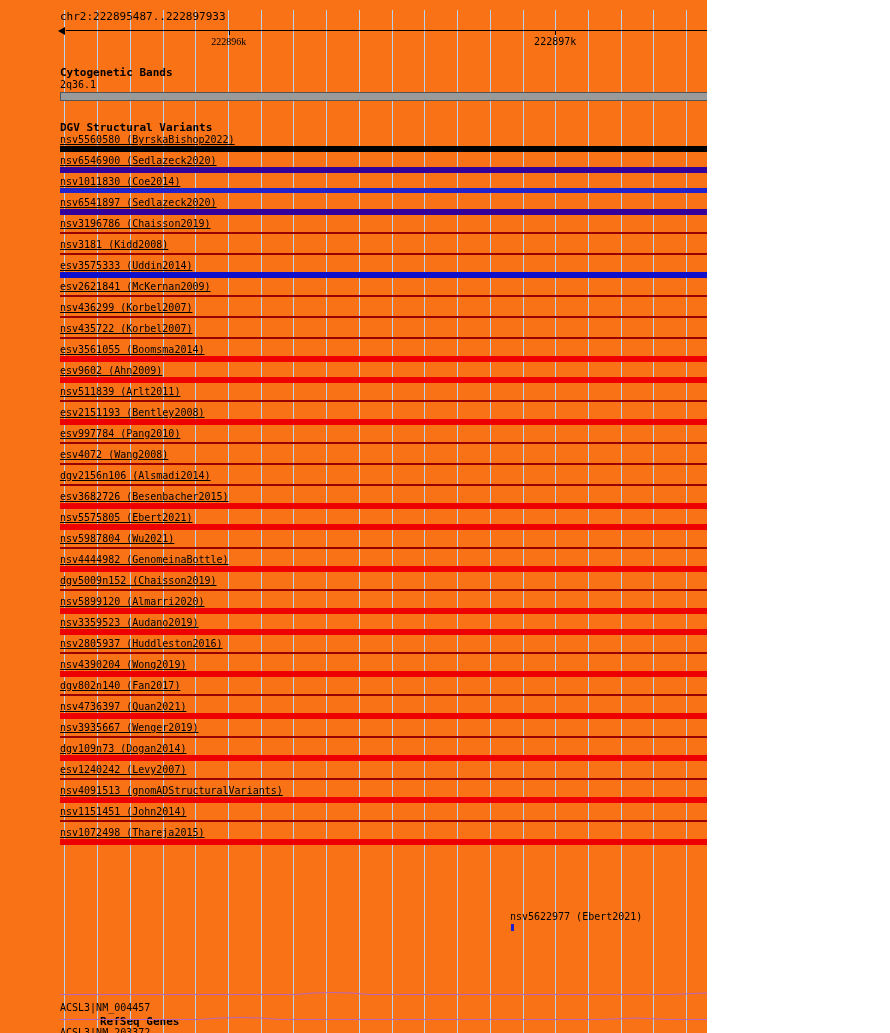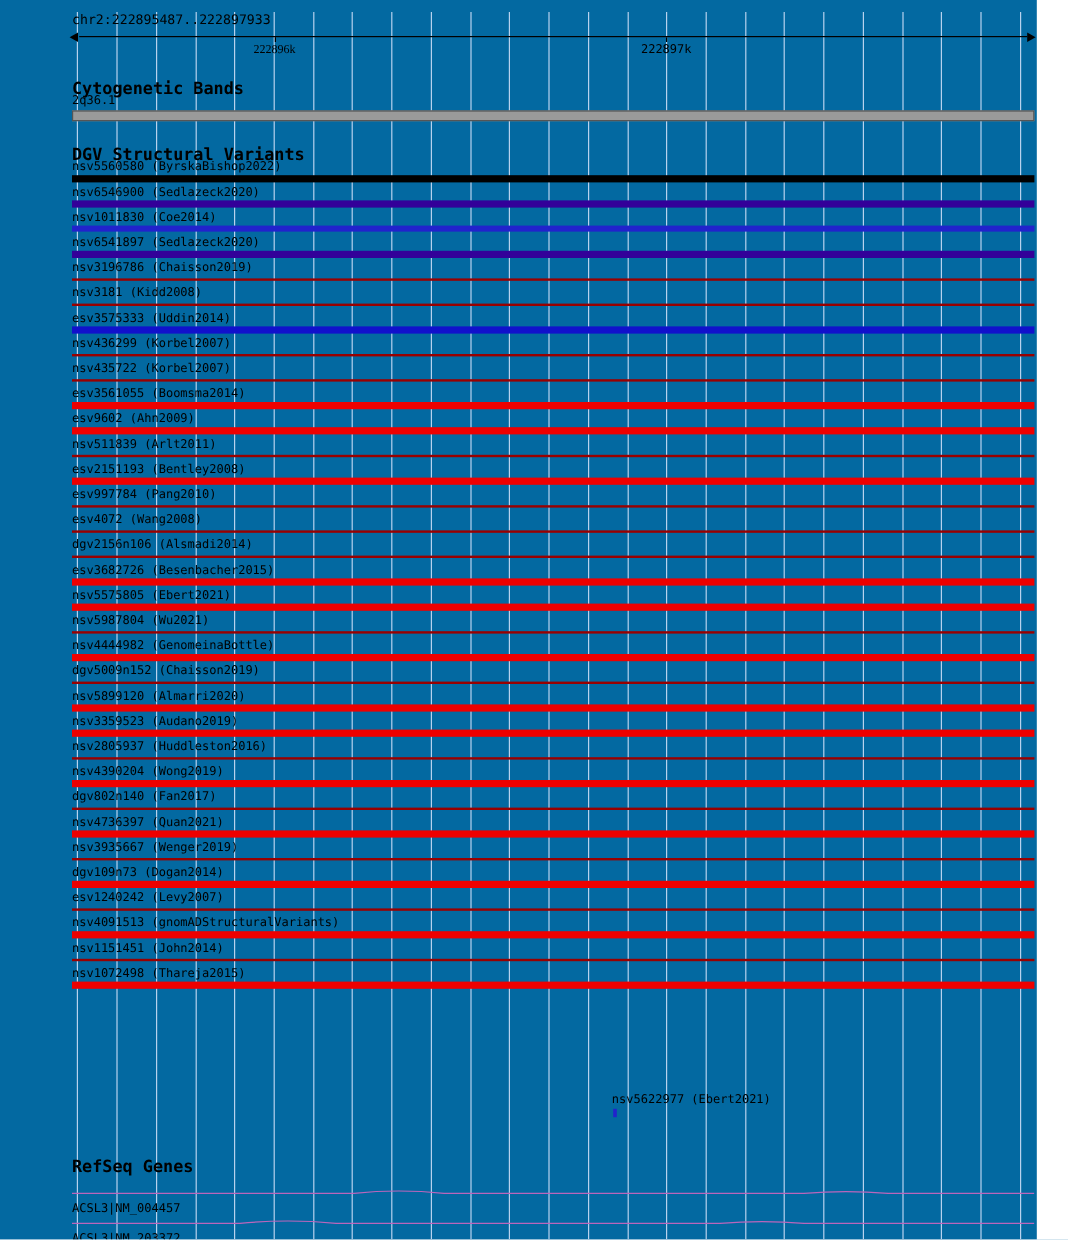--- a/index.html
+++ b/index.html
@@ -1,47 +1,47 @@
 <!DOCTYPE html>
 <html style="--grid-color: #b7d2ee; --gene-color: #bb66bb;"><head>
 <meta charset="utf-8">
 <style>
   html, body { margin: 0; padding: 0; background: #ffffff; }
   .canvas {
     position: relative;
-    width: 864px;
+    width: 707px;
     height: 1033px;
-    background: #0369a1;
+    background: #f97316;
     overflow: hidden;
     font-family: "DejaVu Sans Mono", "Liberation Mono", monospace;
     color: #000;
   }
   
   #gridlines { position: absolute; inset: 0; z-index: 0; }
   .gridline { position: absolute; top: 10px; bottom: 0; width: 1px; background: var(--grid-color, #b7d2ee); }
 
   
   .region-label { position: absolute; left: 60px; top: 10px; font-size: 11px; white-space: nowrap; z-index: 2; }
   .ruler-line { position: absolute; left: 66px; top: 30px; width: 790px; height: 1px; background: #000; z-index: 2; }
   .arrow { position: absolute; top: 27px; width: 0; height: 0; border-top: 4px solid transparent; border-bottom: 4px solid transparent; z-index: 2; }
   .arrow.left  { left: 58px;  border-right: 7px solid #000; }
   .arrow.right { left: 856px; border-left: 7px solid #000; }
   .ruler-tick { position: absolute; top: 31px; width: 1px; height: 4px; background: #000; z-index: 2; }
   .ruler-tick-label { position: absolute; top: 36px; font-size: 10px; transform: translateX(-50%); white-space: nowrap; z-index: 2; }
 
-  .section-title { position: absolute; left: 60px; font-size: 14px; font-weight: bold; white-space: nowrap; z-index: 2; }
+  .section-title { position: absolute; left: 60px; font-size: 11px; font-weight: bold; white-space: nowrap; z-index: 2; }
   #cyto-title   { top: 66px; }
   #dgv-title    { top: 121px; }
-  #refseq-title { top: 965px; }
+  #refseq-title { top: 1015px; margin-left: 40px; }
 
   .band-name { position: absolute; left: 60px; top: 79px; font-size: 10px; z-index: 2; }
   .band-bar  { position: absolute; left: 60px; top: 92px; width: 800px; height: 7px; border: 1px solid #555; z-index: 2; }
 
   #variant-rows { position: absolute; left: 60px; top: 134px; width: 802px; z-index: 2; }
-  .variant-row { height: 21px; position: relative; }
+  .variant-row { height: 21px; position: relative; text-decoration: underline; }
   .v-label { font-size: 10px; line-height: 11px; height: 11px; white-space: nowrap; }
   .v-bar { width: 802px; }
   .v-bar.thick  { height: 6px; margin-top: 1px; }
   .v-bar.medium { height: 5px; margin-top: 1px; }
   .v-bar.thin   { height: 2px; margin-top: 3px; }
 
   .point-label { position: absolute; top: 911px; font-size: 10px; line-height: 11px; white-space: nowrap; z-index: 2; }
   .point-tick  { position: absolute; top: 924px; width: 3px; height: 7px; z-index: 2; }
 
   .g-label { position: absolute; left: 60px; font-size: 10px; line-height: 11px; white-space: nowrap; z-index: 2; margin-top: 24px; }
@@ -130,20 +130,24 @@
     <div class="variant-row">
       <div class="v-label">nsv3181 (Kidd2008)</div>
       <div class="v-bar thin" style="background: rgb(153, 0, 0);"></div>
     </div>
 
     <div class="variant-row">
       <div class="v-label">esv3575333 (Uddin2014)</div>
       <div class="v-bar thick" style="background: rgb(17, 17, 204);"></div>
     </div>
 
+    <div class="variant-row">
+      <div class="v-label">esv2621841 (McKernan2009)</div>
+      <div class="v-bar thin" style="background: rgb(153, 0, 0);"></div>
+    </div>
 
     <div class="variant-row">
       <div class="v-label">nsv436299 (Korbel2007)</div>
       <div class="v-bar thin" style="background: rgb(153, 0, 0);"></div>
     </div>
 
     <div class="variant-row">
       <div class="v-label">nsv435722 (Korbel2007)</div>
       <div class="v-bar thin" style="background: rgb(153, 0, 0);"></div>
     </div>

